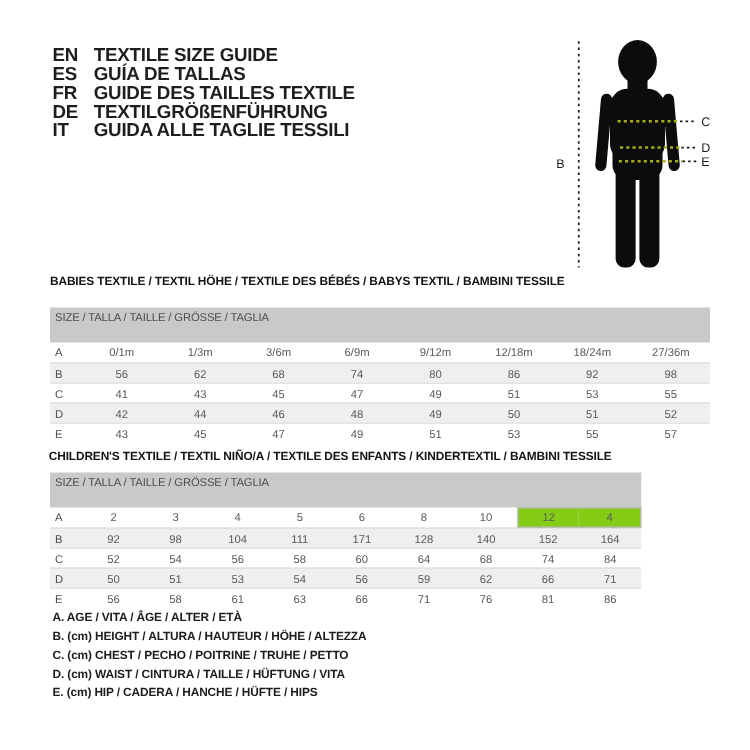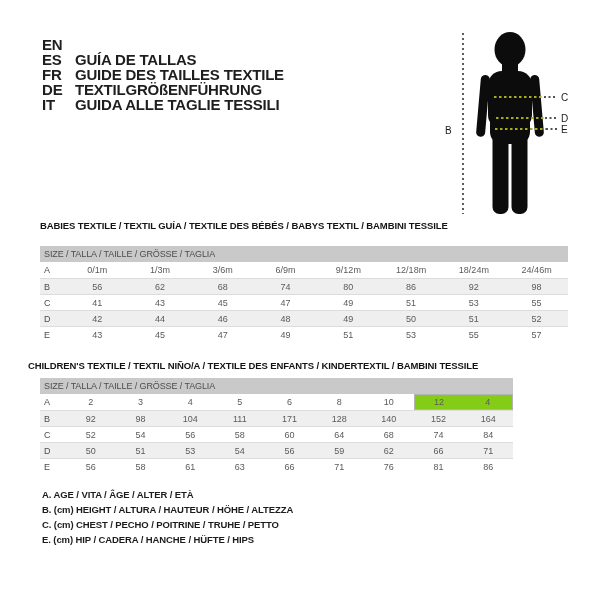--- a/index.html
+++ b/index.html
@@ -13,47 +13,48 @@
   .lang-list{left:42px;top:37px}
   .lang-row{display:grid;grid-template-columns:33px auto;font-size:15px;
     font-weight:bold;line-height:15px;letter-spacing:-0.2px;color:#1e1e1e}
 
   
   .figure{left:440px;top:18px}
 
   
   .section-title{font-size:9.5px;font-weight:bold;letter-spacing:-0.1px;color:#141414;white-space:nowrap}
   .title-babies{left:40px;top:220px}
-  .title-children{left:28px;top:360px}
+  .title-children{left:39px;top:360px}
 
   
   .size-table{left:40px}
   .table-babies{top:246px;width:528px}
   .table-children{top:378px;width:473px}
-  .thead{height:16px;background:#c9c9c9;color:#4d4d4d;font-size:9px;
+  .thead{height:28px;background:#c9c9c9;color:#4d4d4d;font-size:9px;
     line-height:16px;padding-left:4px;box-sizing:border-box;letter-spacing:-0.1px}
   .t-row{display:grid;height:16px;box-sizing:border-box;font-size:9px;color:#5a5a5a}
   .t-row.alt{background:#efefef}
   .t-row + .t-row{border-top:1px solid #dcdcdc}
   .t-cell{display:flex;align-items:center;justify-content:center;box-sizing:border-box;height:100%}
   .t-label{justify-content:flex-start;padding-left:4px;color:#4d4d4d}
   .hb{border-top:1px solid #b3b3b3;border-bottom:1px solid #b3b3b3;background:#84cc16}
   .hb-first{border-left:1px solid #b3b3b3}
   .hb-last{border-right:1px solid #b3b3b3}
 
   
   .legend{left:42px;top:487px}
   .legend-line{font-size:9.5px;font-weight:bold;line-height:15px;letter-spacing:-0.1px;color:#1c1c1c;white-space:nowrap}
 </style>
 </head>
 <body>
 
 <div class="abs lang-list">
     <div class="lang-row">
       <span class="lang-code">EN</span>
+      <span class="lang-label">TEXTILE SIZE GUIDE</span>
     </div>
     <div class="lang-row">
       <span class="lang-code">ES</span>
       <span class="lang-label">GUÍA DE TALLAS</span>
     </div>
     <div class="lang-row">
       <span class="lang-code">FR</span>
       <span class="lang-label">GUIDE DES TAILLES TEXTILE</span>
     </div>
     <div class="lang-row">
@@ -88,34 +89,34 @@
 
   <line x1="56" y1="100" x2="104" y2="100" stroke-width="2" stroke-dasharray="2.5,2.5" stroke="#a4ab1e"></line>
   <line x1="105" y1="100" x2="117" y2="100" stroke-width="1.4" stroke-dasharray="2,2.5" stroke="#1a1a1a"></line>
   <text x="121" y="103.5" font-size="10" fill="#1a1a1a">D</text>
 
   <line x1="55" y1="111" x2="106" y2="111" stroke-width="2" stroke-dasharray="2.5,2.5" stroke="#a4ab1e"></line>
   <line x1="106" y1="111" x2="117" y2="111" stroke-width="1.4" stroke-dasharray="2,2.5" stroke="#1a1a1a"></line>
   <text x="121" y="114.5" font-size="10" fill="#1a1a1a">E</text>
 </svg>
 
-<div class="abs section-title title-babies">BABIES TEXTILE / TEXTIL GUÍA / TEXTILE DES BÉBÉS / BABYS TEXTIL  / BAMBINI TESSILE</div>
+<div class="abs section-title title-babies">BABIES TEXTILE / TEXTIL HÖHE / TEXTILE DES BÉBÉS / BABYS TEXTIL  / BAMBINI TESSILE</div>
 <div class="abs size-table table-babies">
   <div class="thead">SIZE / TALLA / TAILLE / GRÖSSE / TAGLIA</div>
   <div>
       <div class="t-row" style="grid-template-columns: 26px repeat(8, 1fr);">
         <div class="t-cell t-label">A</div>
         <div class="t-cell">0/1m</div>
         <div class="t-cell">1/3m</div>
         <div class="t-cell">3/6m</div>
         <div class="t-cell">6/9m</div>
         <div class="t-cell">9/12m</div>
         <div class="t-cell">12/18m</div>
         <div class="t-cell">18/24m</div>
-        <div class="t-cell">24/46m</div>
+        <div class="t-cell">27/36m</div>
       </div>
       <div class="t-row alt" style="grid-template-columns: 26px repeat(8, 1fr);">
         <div class="t-cell t-label">B</div>
         <div class="t-cell">56</div>
         <div class="t-cell">62</div>
         <div class="t-cell">68</div>
         <div class="t-cell">74</div>
         <div class="t-cell">80</div>
         <div class="t-cell">86</div>
         <div class="t-cell">92</div>
@@ -221,14 +222,15 @@
         <div class="t-cell">81</div>
         <div class="t-cell">86</div>
       </div>
     </div>
 </div>
 
 <div class="abs legend">
     <div class="legend-line">A. AGE / VITA / ÂGE / ALTER / ETÀ</div>
     <div class="legend-line">B. (cm) HEIGHT / ALTURA / HAUTEUR / HÖHE / ALTEZZA</div>
     <div class="legend-line">C. (cm) CHEST / PECHO / POITRINE / TRUHE / PETTO</div>
+    <div class="legend-line">D. (cm) WAIST / CINTURA / TAILLE / HÜFTUNG / VITA</div>
     <div class="legend-line">E. (cm) HIP / CADERA / HANCHE / HÜFTE / HIPS</div>
   </div>
 
 </body></html>

